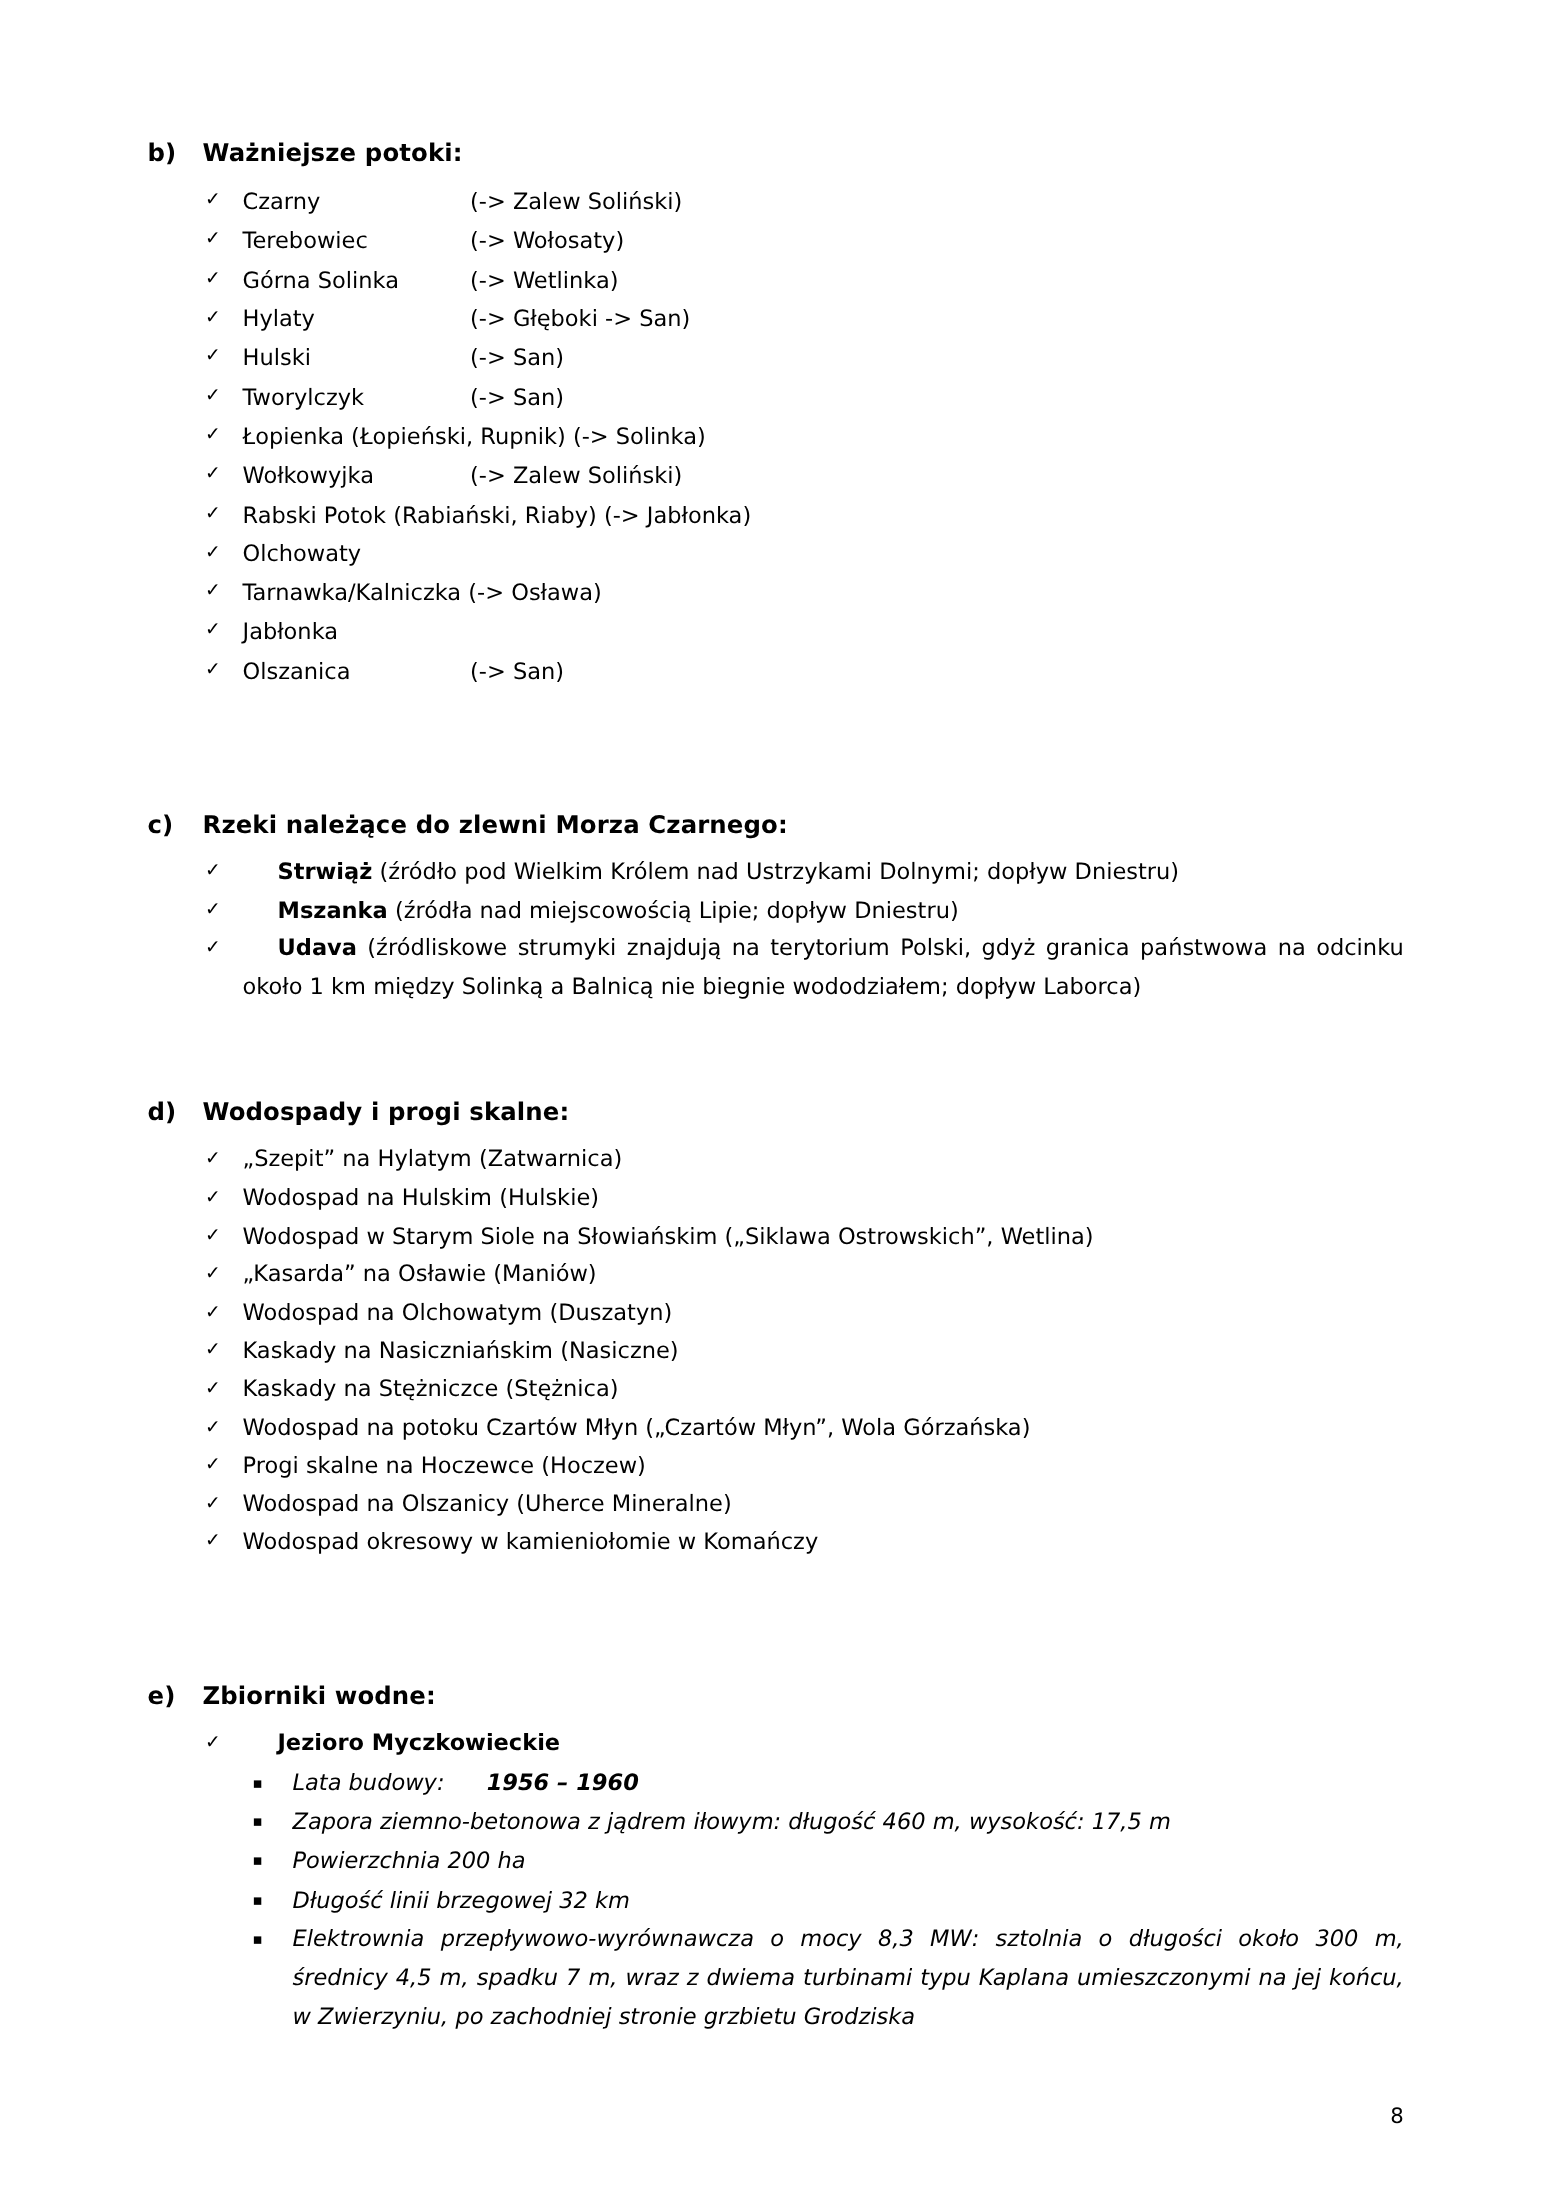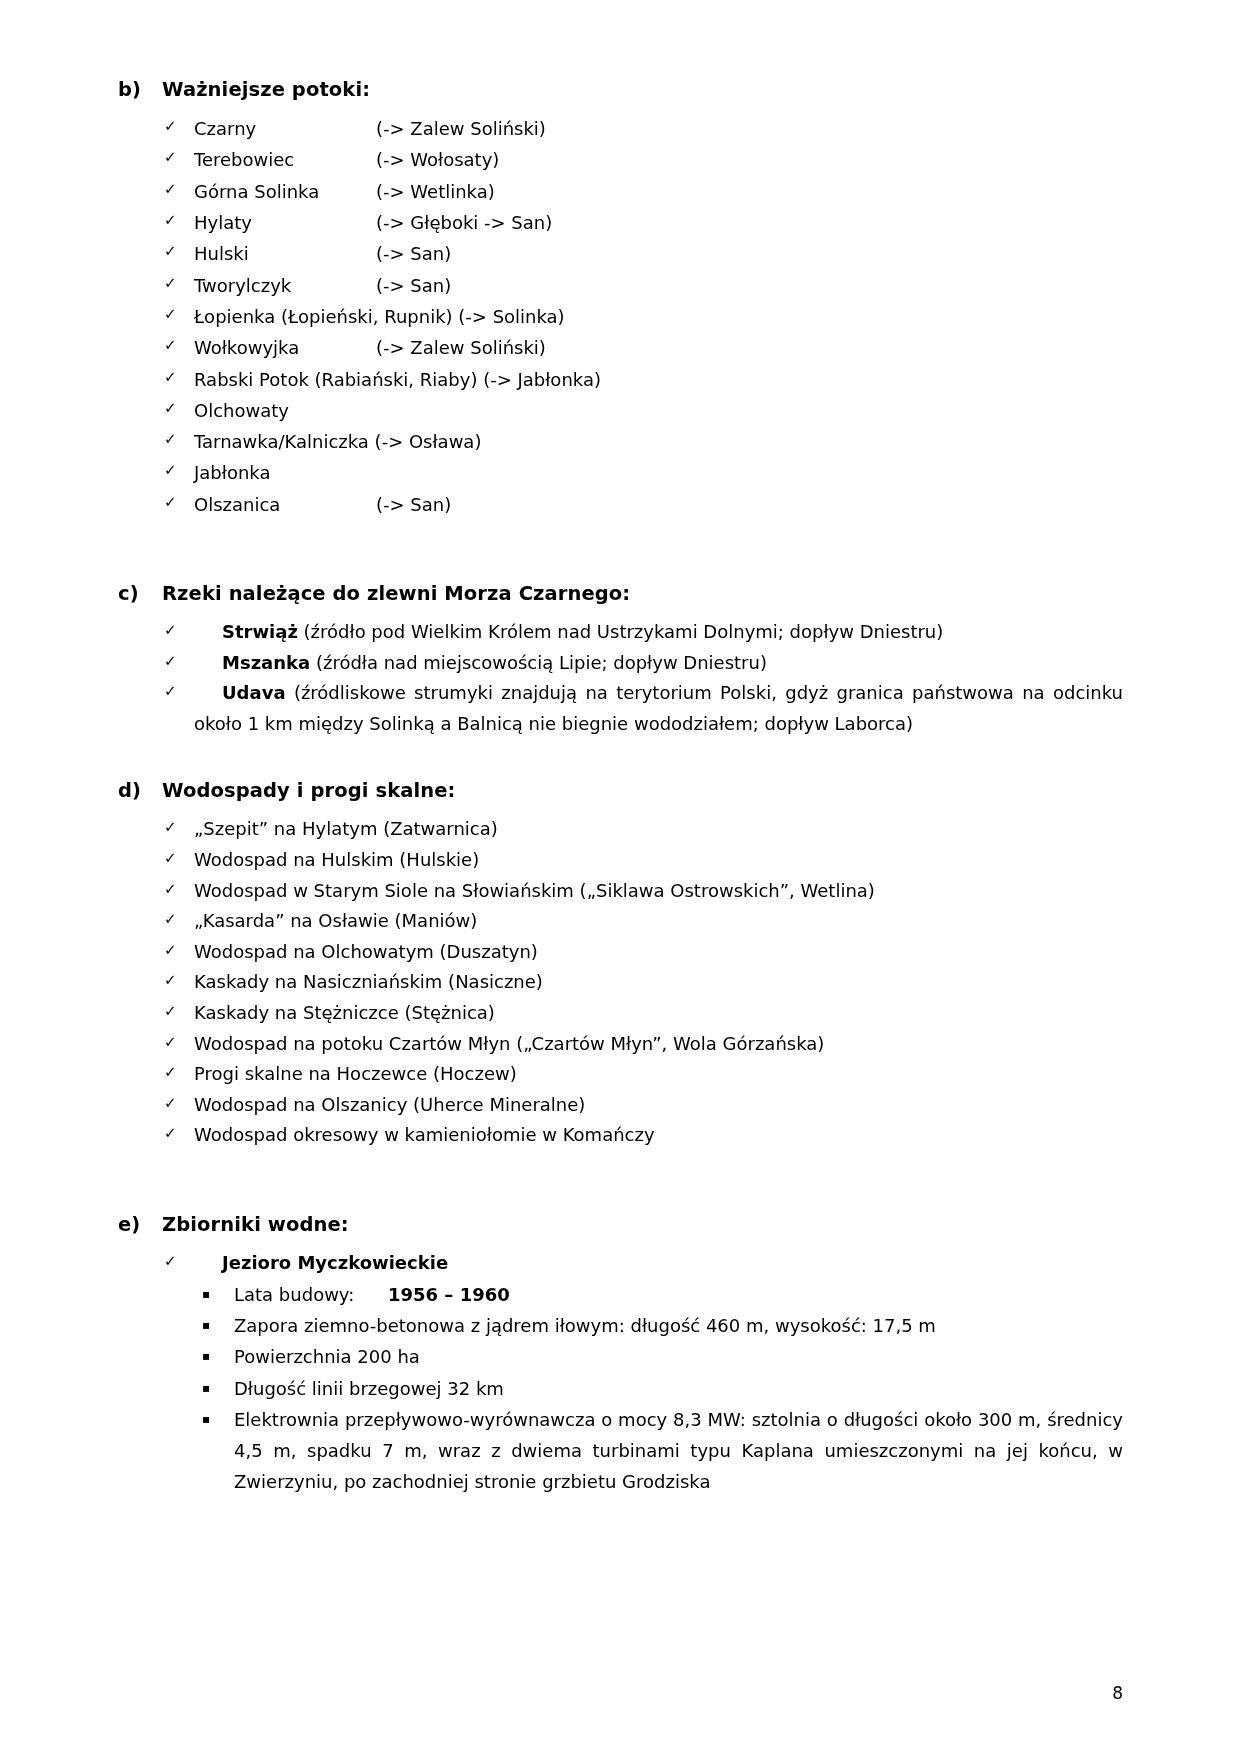--- a/index.html
+++ b/index.html
@@ -31,20 +31,21 @@
     font-weight: bold;
     font-size: 19.5px;
     letter-spacing: 0.1px;
   }
   .section-head .marker {
     width: 44px;
     flex: 0 0 44px;
   }
   .section-head .head-text {
     white-space: nowrap;
+    margin-top: 33px;
   }
 
   
   ul.check, ul.square {
     list-style: none;
     margin: 0;
     padding: 0;
   }
   li.check-item {
     display: flex;
@@ -85,20 +86,21 @@
     line-height: 1.74;
     padding-left: 84px;
   }
   li.sq-item .sq {
     flex: 0 0 32px;
     font-size: 12px;
     line-height: 2.55;
   }
   li.sq-item .txt {
     flex: 1 1 auto;
+    font-style: italic;
   }
 
   .justify {
     text-align: justify;
   }
   b, .b { font-weight: bold; margin-left: 28px; }
 
   .gap-xl { height: 62px; }
   .gap-l  { height: 40px; }
   .gap-s  { height: 12px; }

